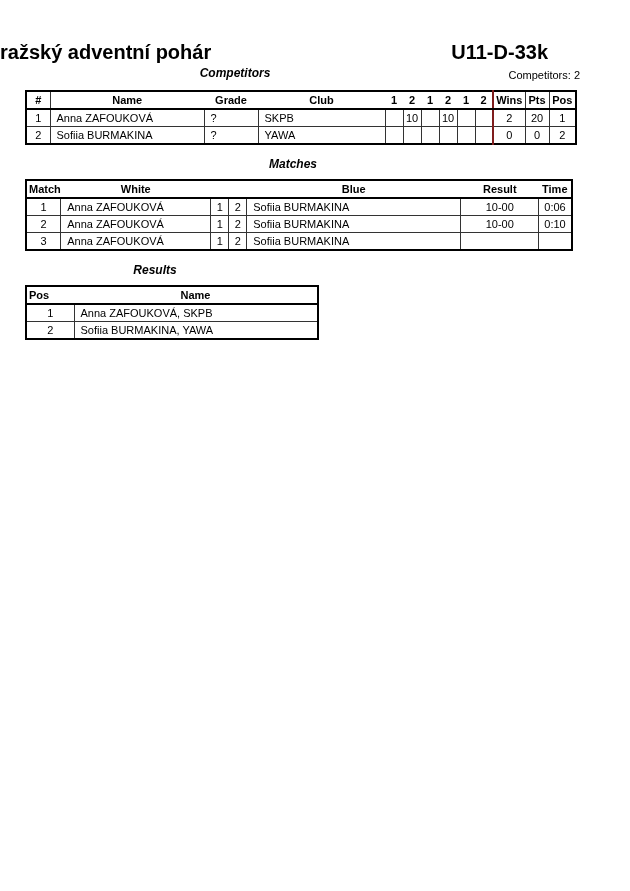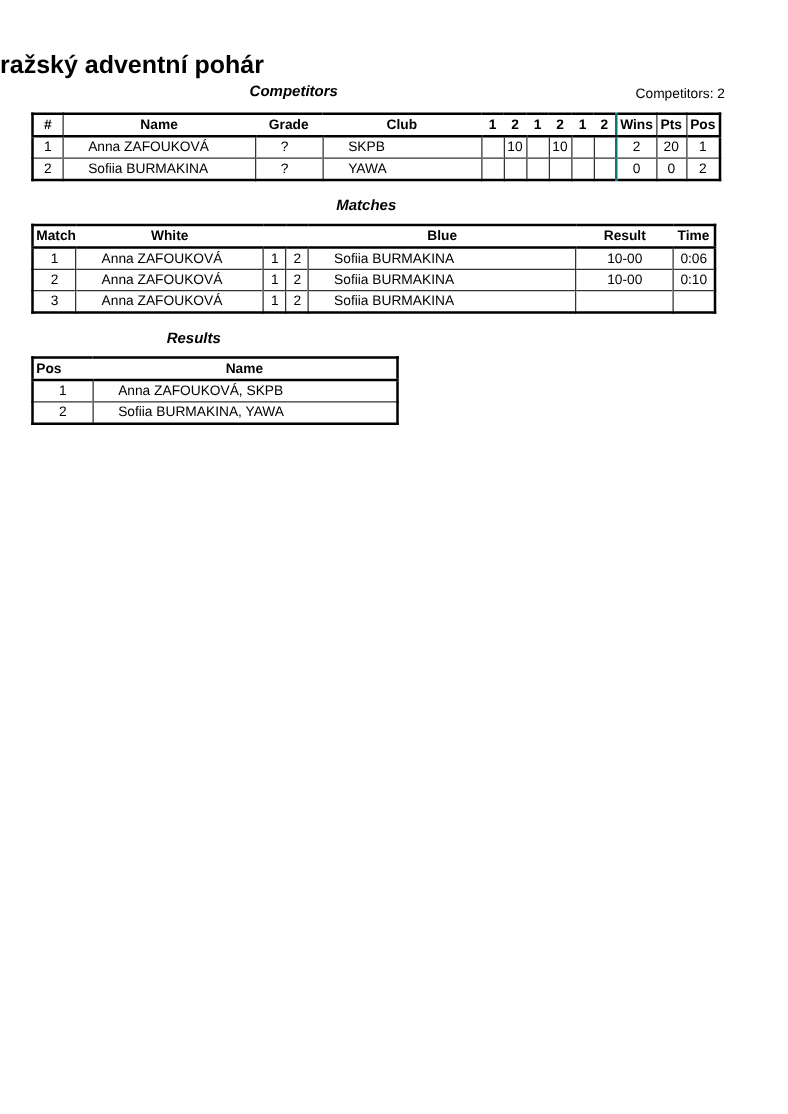--- a/index.html
+++ b/index.html
@@ -48,29 +48,30 @@
   th, td {
     padding:0; height:16px; line-height:16px;
     text-align:center; font-weight:normal;
     overflow:visible; white-space:nowrap;
   }
   th { font-weight:bold; }
   thead th { border-bottom:2px solid #000000; }
   tbody tr + tr td { border-top:1px solid #333333; }
 
   .bR  { border-right:1px solid #333333; }  
-  .bL2 { border-left:2px solid #0f766e; }   
-  .al  { text-align:left; padding-left:20px; }
+  .bL2 { border-left:2px solid #7f1d1d; }   
+  .al  { text-align:left; padding-left:6px; }
   .alh { text-align:left; padding-left:2px; } 
 </style>
 </head>
 <body>
 
 <div class="abs title-row">
   <span>ražský adventní pohár</span>
+  <span>U11-D-33k</span>
 </div>
 
 <div id="sec-competitors" class="abs sec-title">Competitors</div>
 
 <div id="comp-count" class="abs">Competitors: 2</div>
 
 <table id="competitors-table">
   <colgroup>
     <col style="width:24px">
       <col style="width:154px">

